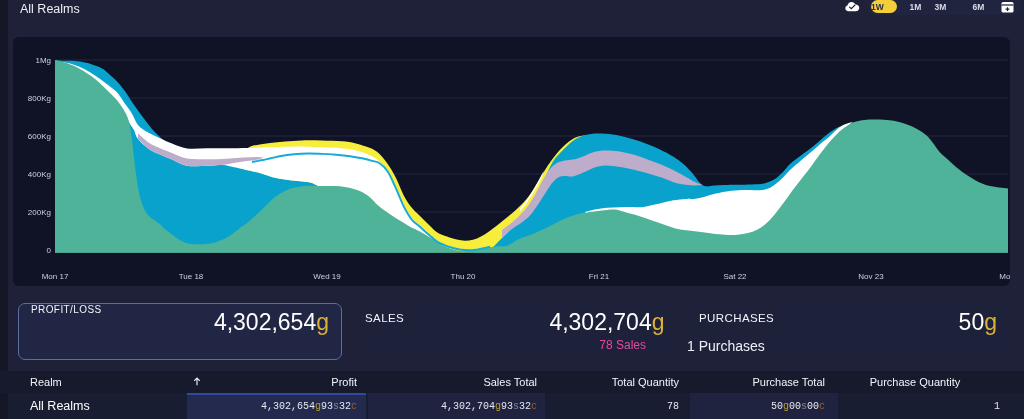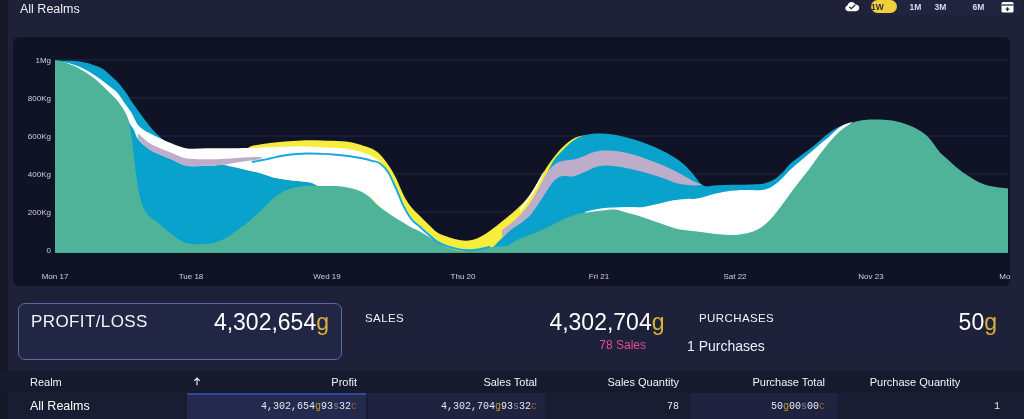--- a/index.html
+++ b/index.html
@@ -58,36 +58,36 @@
     <text x="327" y="279" text-anchor="middle" class="tick">Wed 19</text>
     <text x="463" y="279" text-anchor="middle" class="tick">Thu 20</text>
     <text x="599" y="279" text-anchor="middle" class="tick">Fri 21</text>
     <text x="735" y="279" text-anchor="middle" class="tick">Sat 22</text>
     <text x="871" y="279" text-anchor="middle" class="tick">Nov 23</text>
     <text x="1007" y="279" text-anchor="middle" class="tick">Mon</text>
 </svg>
 <div class="abs card" style="left:18px;width:324px;background:#212644;border:1.5px solid #5b6ca2"></div>
 <div class="abs card" style="left:352.5px;width:325px"></div>
 <div class="abs card" style="left:687px;width:323px"></div>
-<div class="abs" style="left:31px;top:312px;font-size:17px;letter-spacing:.4px;color:#f2f4fa">PROFIT/LOSS</div>
+<div class="abs" style="left:31px;top:304px;font-size:10px;letter-spacing:.4px;color:#f2f4fa">PROFIT/LOSS</div>
 <div class="abs" style="left:18px;top:309px;width:311px;text-align:right;font-size:23px;color:#fff">4,302,654<span style="color:#ddb138">g</span></div>
 <div class="abs" style="left:365px;top:312px;font-size:11.5px;letter-spacing:.4px;color:#f2f4fa">SALES</div>
 <div class="abs" style="left:352.5px;top:309px;width:312px;text-align:right;font-size:23px;color:#fff">4,302,704<span style="color:#ddb138">g</span></div>
 <div class="abs" style="left:334px;top:338px;width:312px;text-align:right;font-size:12px;color:#ec4899">78 Sales</div>
 <div class="abs" style="left:699px;top:312px;font-size:11.5px;letter-spacing:.4px;color:#f2f4fa">PURCHASES</div>
 <div class="abs" style="left:687px;top:309px;width:310px;text-align:right;font-size:23px;color:#fff">50<span style="color:#ddb138">g</span></div>
 <div class="abs" style="left:687px;top:338px;width:310px;text-align:left;font-size:14px;color:#eef0f8">1 Purchases</div>
 
 <div class="hdr" style="left:30px">Realm</div>
 <svg width="8" height="9" viewBox="0 0 8 9" style="position:absolute;left:193px;top:377px">
     <path d="M4 8.2 V1.2 M1.2 3.8 L4 1 L6.8 3.8" stroke="#e8eaf2" stroke-width="1.2" fill="none"></path>
   </svg>
 <div class="hdr" style="left:187px;width:170px;text-align:right">Profit</div>
 <div class="hdr" style="left:367px;width:170px;text-align:right">Sales Total</div>
-<div class="hdr" style="left:509px;width:170px;text-align:right">Sales Quantity</div>
+<div class="hdr" style="left:509px;width:170px;text-align:right">Total Quantity</div>
 <div class="hdr" style="left:655px;width:170px;text-align:right">Purchase Total</div>
 <div class="hdr" style="left:830px;width:170px;text-align:center">Purchase Quantity</div>
 
 <div class="abs" style="left:8px;top:393px;width:1016px;height:26px;background:#191d31"></div>
 <div class="abs" style="left:187px;top:393px;width:178.5px;height:26px;background:#232a4e;border-top:2px solid #2e4a9e"></div>
 <div class="abs" style="left:367.5px;top:393px;width:177.5px;height:26px;background:#1f2340"></div>
 <div class="abs" style="left:690px;top:393px;width:148px;height:26px;background:#1f2340"></div>
 <div class="abs" style="left:30px;top:399px;font-size:12.5px;color:#fff">All Realms</div>
 <div class="abs mono" style="left:187px;top:401px;width:170px;text-align:right"><span class="mw">4,302,654</span><span class="mg">g</span><span class="mw">93</span><span class="ms">s</span><span class="mw">32</span><span class="mc">c</span></div>
 <div class="abs mono" style="left:367px;top:401px;width:170px;text-align:right"><span class="mw">4,302,704</span><span class="mg">g</span><span class="mw">93</span><span class="ms">s</span><span class="mw">32</span><span class="mc">c</span></div>

